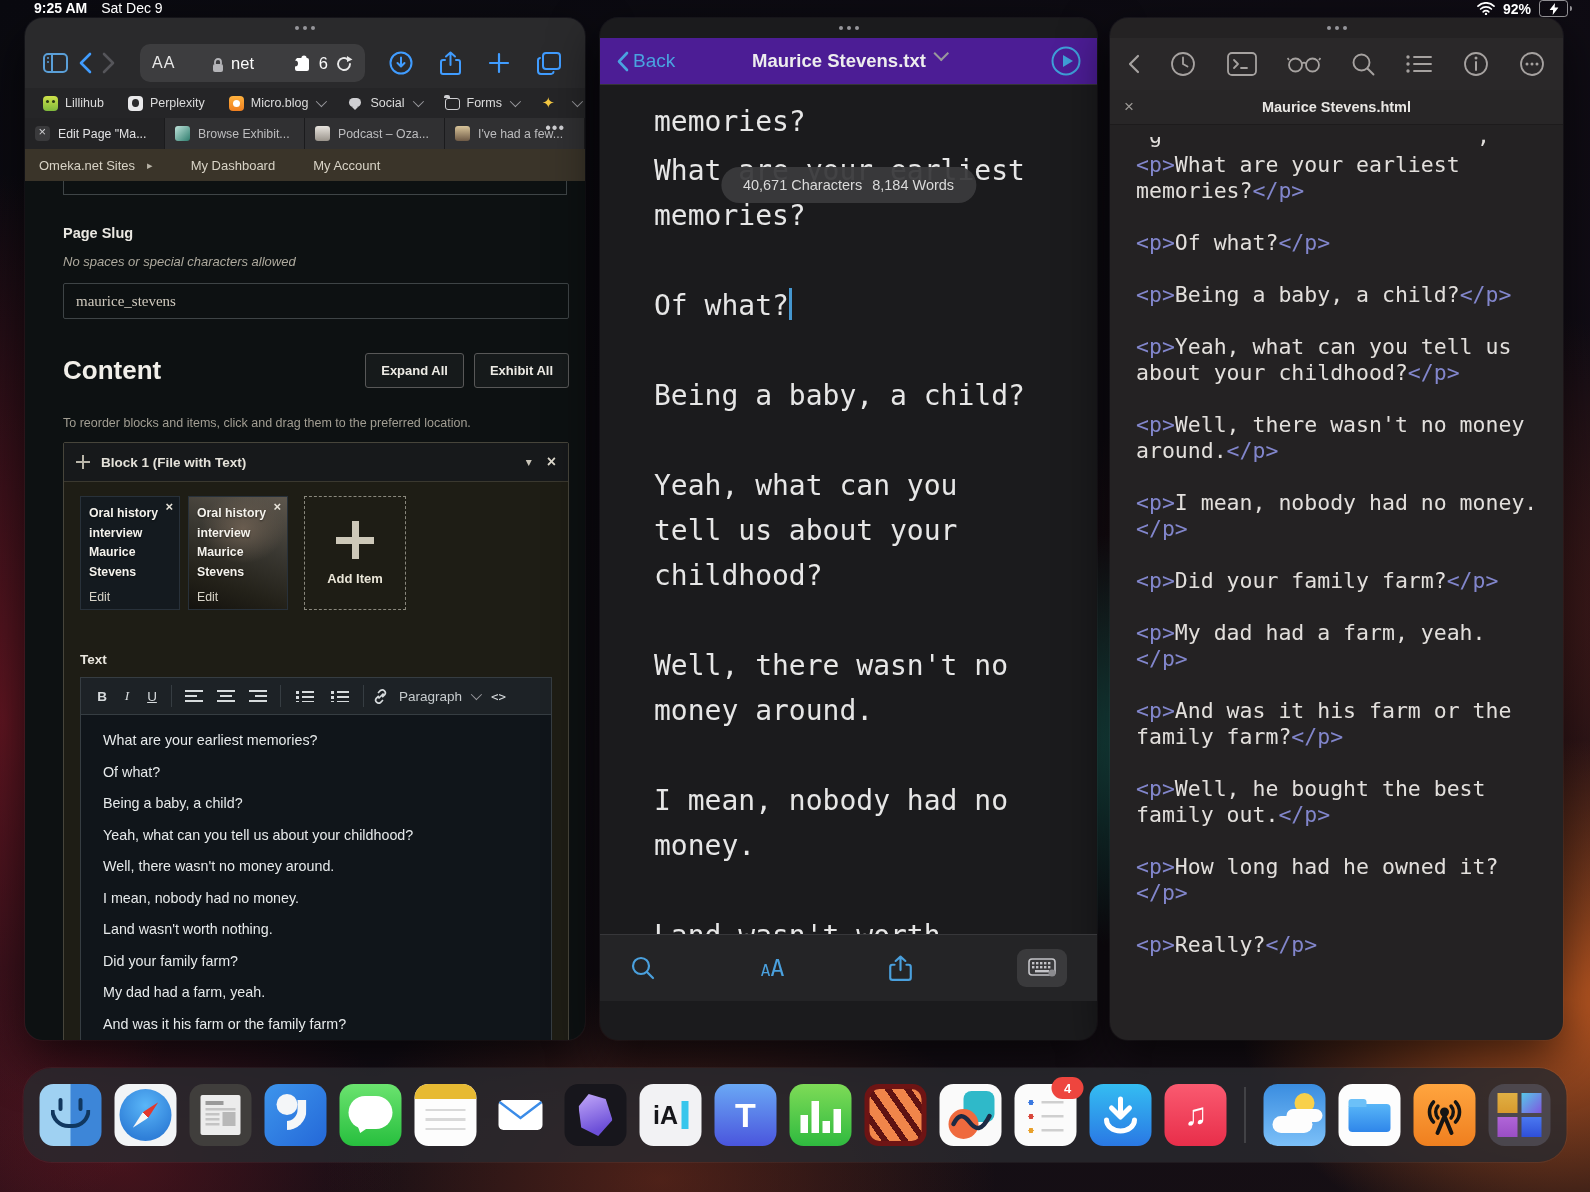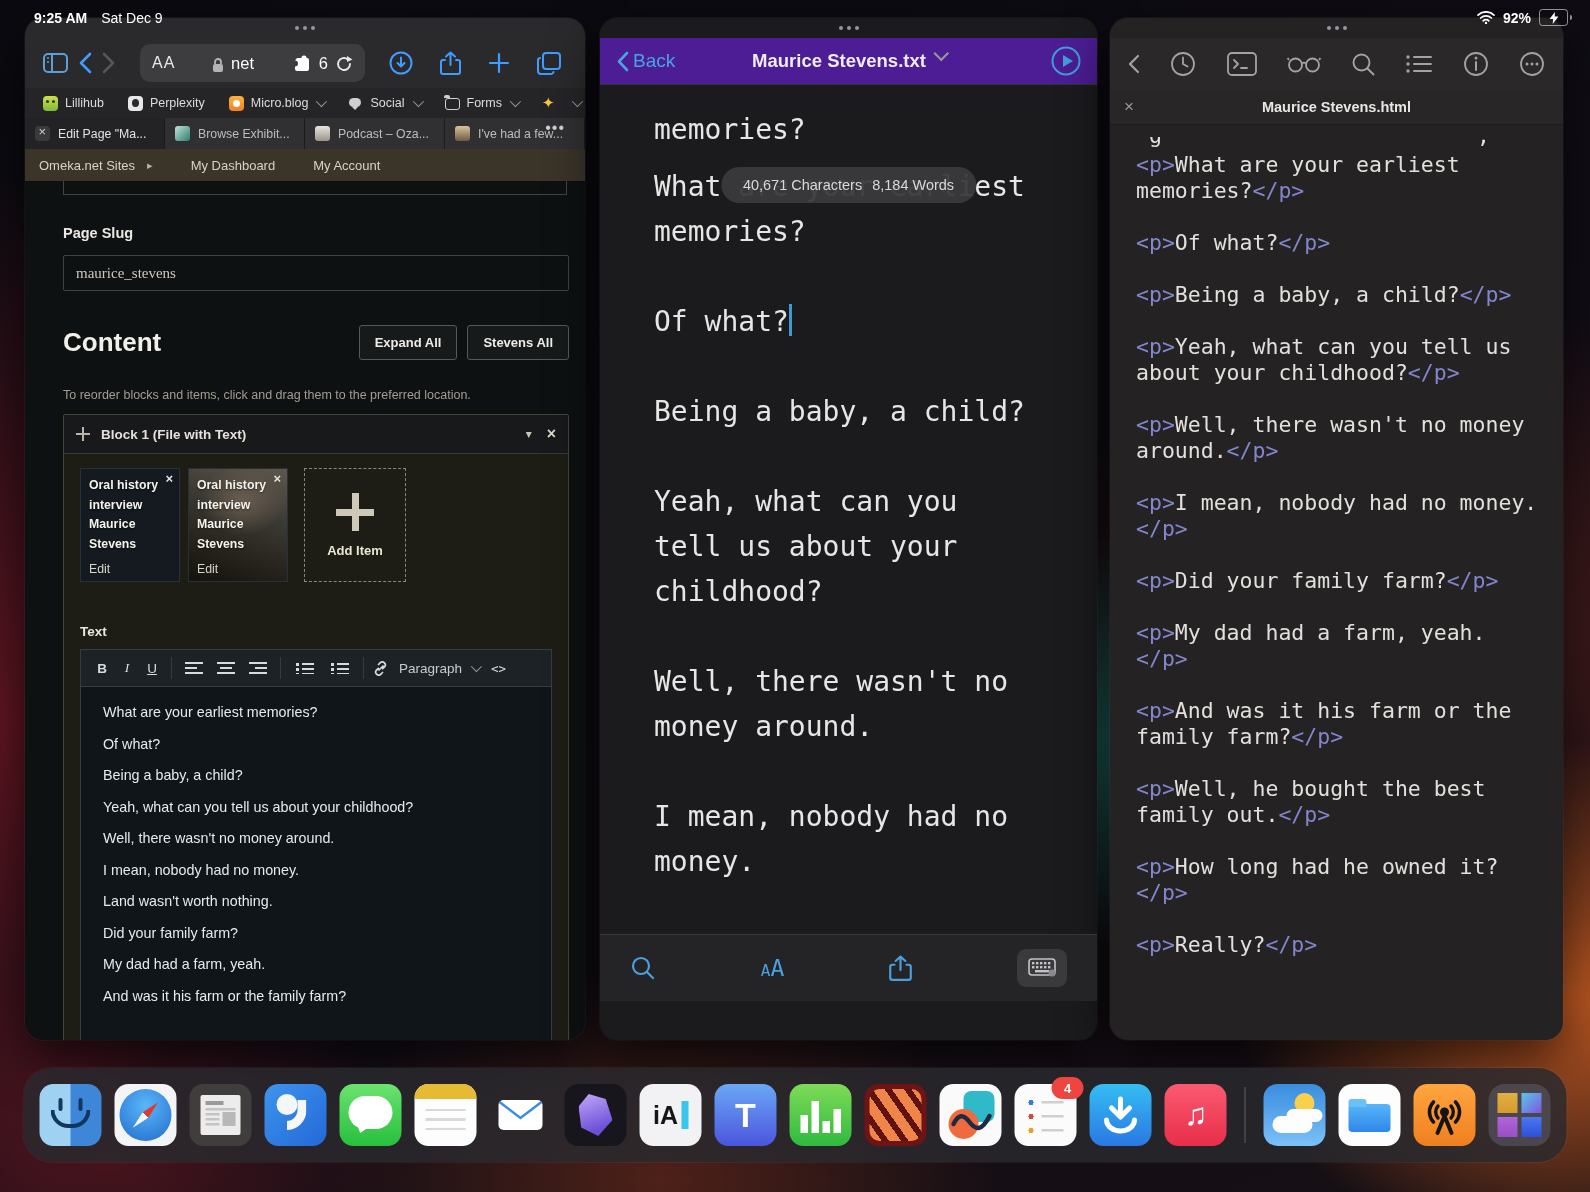--- a/index.html
+++ b/index.html
@@ -9,21 +9,21 @@
     background:
       radial-gradient(520px 420px at 1560px 1000px, rgba(205,95,35,.95) 0%, rgba(205,95,35,0) 62%),
       radial-gradient(430px 320px at 1150px 740px, rgba(32,118,108,.85), rgba(32,118,108,0) 65%),
       radial-gradient(650px 520px at 1430px 620px, rgba(130,45,32,.55), rgba(130,45,32,0) 62%),
       radial-gradient(280px 760px at 4px 720px, rgba(150,28,42,.6), rgba(150,28,42,0) 72%),
       radial-gradient(480px 300px at 660px 1180px, rgba(165,62,30,.4), rgba(165,62,30,0) 70%),
       radial-gradient(400px 300px at 120px 1160px, rgba(120,25,35,.5), rgba(120,25,35,0) 70%),
       linear-gradient(160deg,#0a0a10 0%,#120d16 55%,#160f14 100%);
   }
   
-  .statusbar{position:absolute;top:0;left:0;right:0;height:26px;display:flex;justify-content:space-between;align-items:flex-end;padding:0 18px 0 34px;color:#fff;font-size:14px;z-index:50;}
+  .statusbar{position:absolute;top:0;left:0;right:0;height:26px;display:flex;justify-content:space-between;align-items:flex-start;padding:0 18px 0 34px;color:#fff;font-size:14px;z-index:50;}
   .sb-left{display:flex;gap:14px;font-weight:600;}
   .sb-left .date{font-weight:500;}
   .sb-right{display:flex;align-items:center;gap:8px;font-weight:600;}
   .wifi svg{display:block}
   .battery{display:flex;align-items:center;gap:2px;}
   .batt-body{width:25px;height:13px;border:1px solid rgba(255,255,255,.55);border-radius:3.5px;padding:1px;position:relative;}
   .batt-fill{height:100%;width:100%;border-radius:2px;background:#32d74b;position:relative;}
   .batt-bolt{position:absolute;left:50%;top:50%;transform:translate(-50%,-50%);}
   .batt-tip{width:2px;height:5px;background:rgba(255,255,255,.55);border-radius:0 2px 2px 0;}
   
@@ -131,21 +131,21 @@
   
   #win-text{left:600px;width:497px;background:#1b1b1d;}
   .te-header{height:46px;display:flex;align-items:center;padding:0 16px;border-bottom:1px solid #353537;background:#4c1d95;position:relative;}
   .te-back{display:flex;align-items:center;gap:4px;color:#4aa3e0;font-size:19px;}
   .te-title-wrap{position:absolute;left:50%;transform:translateX(-50%);display:flex;align-items:flex-start;gap:8px;}
   .te-title{font-size:18.5px;font-weight:600;color:#ededee;}
   .te-title-chev{width:9px;height:9px;border-right:2px solid #98989c;border-bottom:2px solid #98989c;transform:rotate(45deg) translateY(-3px);}
   .te-play{margin-left:auto;}
   .te-content{position:relative;height:906px;overflow:hidden;padding:10px 20px 0 54px;font-family:"DejaVu Sans Mono",monospace;font-size:28px;color:#e6e6e6;}
   .stats-pill{position:absolute;top:82px;left:50%;transform:translateX(-50%);background:rgba(58,58,60,.95);border-radius:18px;padding:10px 22px;display:flex;gap:10px;font-family:"Liberation Sans",sans-serif;font-size:14.5px;color:#d9d9d9;z-index:3;white-space:nowrap;}
-  .tline{margin:12px 0 45px 0;line-height:45px;max-width:22ch;white-space:pre-wrap;overflow-wrap:anywhere;}
+  .tline{margin:4px 0 45px 0;line-height:45px;max-width:22ch;white-space:pre-wrap;overflow-wrap:anywhere;}
   .tline.partial{margin-bottom:0;}
   .caret{display:inline-block;width:3px;height:32px;background:#4597d0;vertical-align:-5px;}
   .te-toolbar{position:absolute;left:0;right:0;bottom:0;height:66px;background:#242426;border-top:1px solid #37373a;display:flex;align-items:center;padding:0 30px;justify-content:space-between;z-index:4;}
   .te-aa{color:#4aa0dd;font-size:23px;}
   .te-aa .small-a{font-size:16px;}
   .kb-btn{width:50px;height:38px;background:#3a3a3c;border-radius:9px;display:flex;align-items:center;justify-content:center;}
   
   #win-code{left:1110px;width:453px;background:#242223;}
   .ce-toolbar{height:52px;display:flex;align-items:center;justify-content:space-between;padding:0 18px;background:#2a2829;}
   .ce-tabbar{height:34px;display:flex;align-items:center;padding:0 14px;background:#282627;border-bottom:1px solid #1d1b1c;position:relative;}
@@ -420,26 +420,27 @@
 
       <div class="fav">
         <span>My Account</span>
 
       </div>
     </div>
 
   <div class="omeka-body">
     <div class="clipped-input"></div>
     <div class="slug-label">Page Slug</div>
+    <div class="slug-help">No spaces or special characters allowed</div>
     <input class="slug-input" type="text" value="maurice_stevens" style="">
     <div class="content-row">
       <span class="content-title">Content</span>
       <span class="content-btns">
         <button class="o-btn">Expand All</button>
-        <button class="o-btn">Stevens All</button>
+        <button class="o-btn">Exhibit All</button>
       </span>
     </div>
     <div class="reorder-help">To reorder blocks and items, click and drag them to the preferred location.</div>
 
     <div class="block">
       <div class="block-head">
         <span class="move-icon"></span>
         <span class="block-title">Block 1 (File with Text)</span>
         <span class="block-head-right">
           <span class="caret-down">▾</span>

